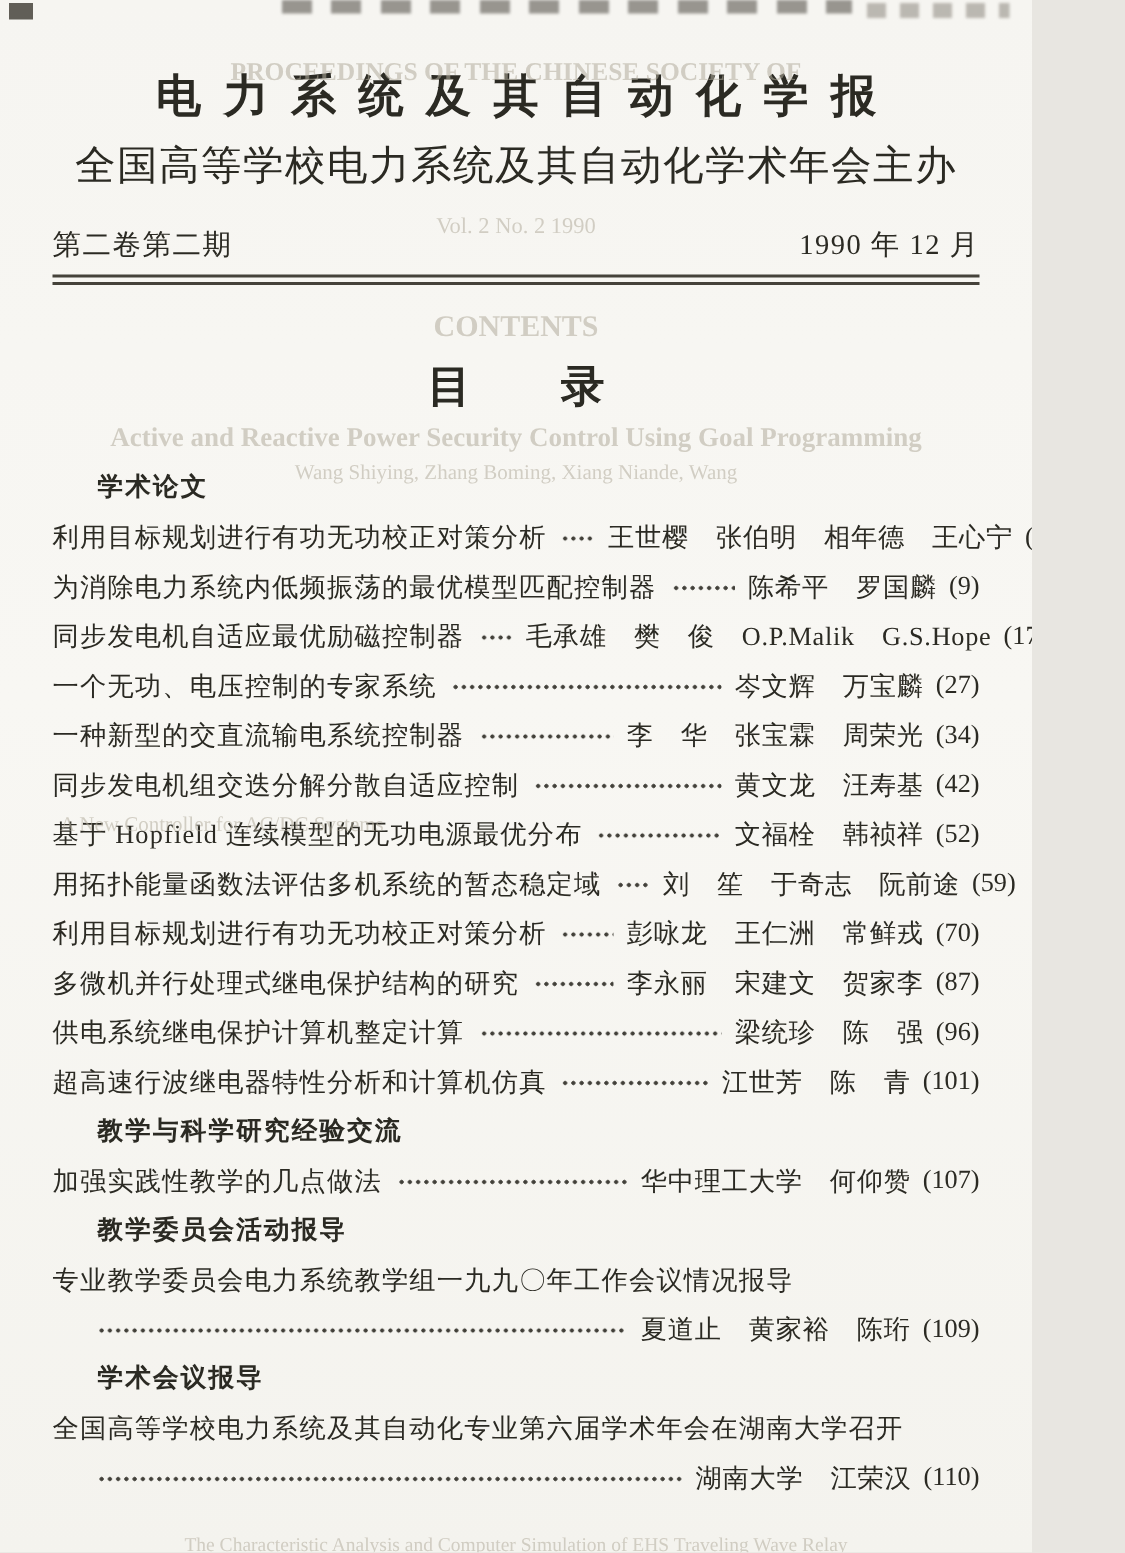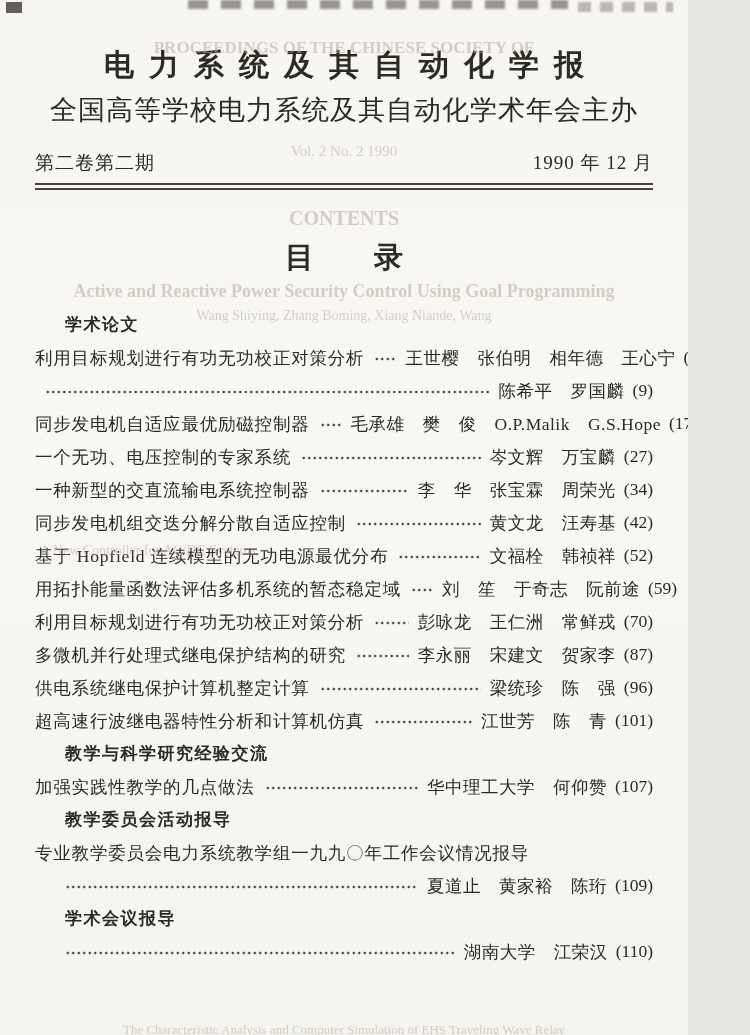--- a/index.html
+++ b/index.html
@@ -95,20 +95,21 @@
 
     <div class="toc" id="toc-list">
         <div class="toc-section-header">学术论文</div>
         <div class="toc-row">
           <span class="t-title">利用目标规划进行有功无功校正对策分析</span>
           <div class="leader"></div>
           <span class="authors">王世樱　张伯明　相年德　王心宁</span>
           <span class="page-no">(1)</span>
         </div>
         <div class="toc-row">
+          <span class="t-title">为消除电力系统内低频振荡的最优模型匹配控制器</span>
           <div class="leader"></div>
           <span class="authors">陈希平　罗国麟</span>
           <span class="page-no">(9)</span>
         </div>
         <div class="toc-row">
           <span class="t-title">同步发电机自适应最优励磁控制器</span>
           <div class="leader"></div>
           <span class="authors">毛承雄　樊　俊　O.P.Malik　G.S.Hope</span>
           <span class="page-no">(17)</span>
         </div>
@@ -177,19 +178,22 @@
         <div class="toc-row">
           <span class="t-title">专业教学委员会电力系统教学组一九九〇年工作会议情况报导</span>
         </div>
         <div class="toc-row">
           <div class="leader indent"></div>
           <span class="authors">夏道止　黄家裕　陈珩</span>
           <span class="page-no">(109)</span>
         </div>
         <div class="toc-section-header">学术会议报导</div>
         <div class="toc-row">
+          <span class="t-title">全国高等学校电力系统及其自动化专业第六届学术年会在湖南大学召开</span>
+        </div>
+        <div class="toc-row">
           <div class="leader indent"></div>
           <span class="authors">湖南大学　江荣汉</span>
           <span class="page-no">(110)</span>
         </div>
       </div>
   </div>
 </div>
 
 </body></html>

